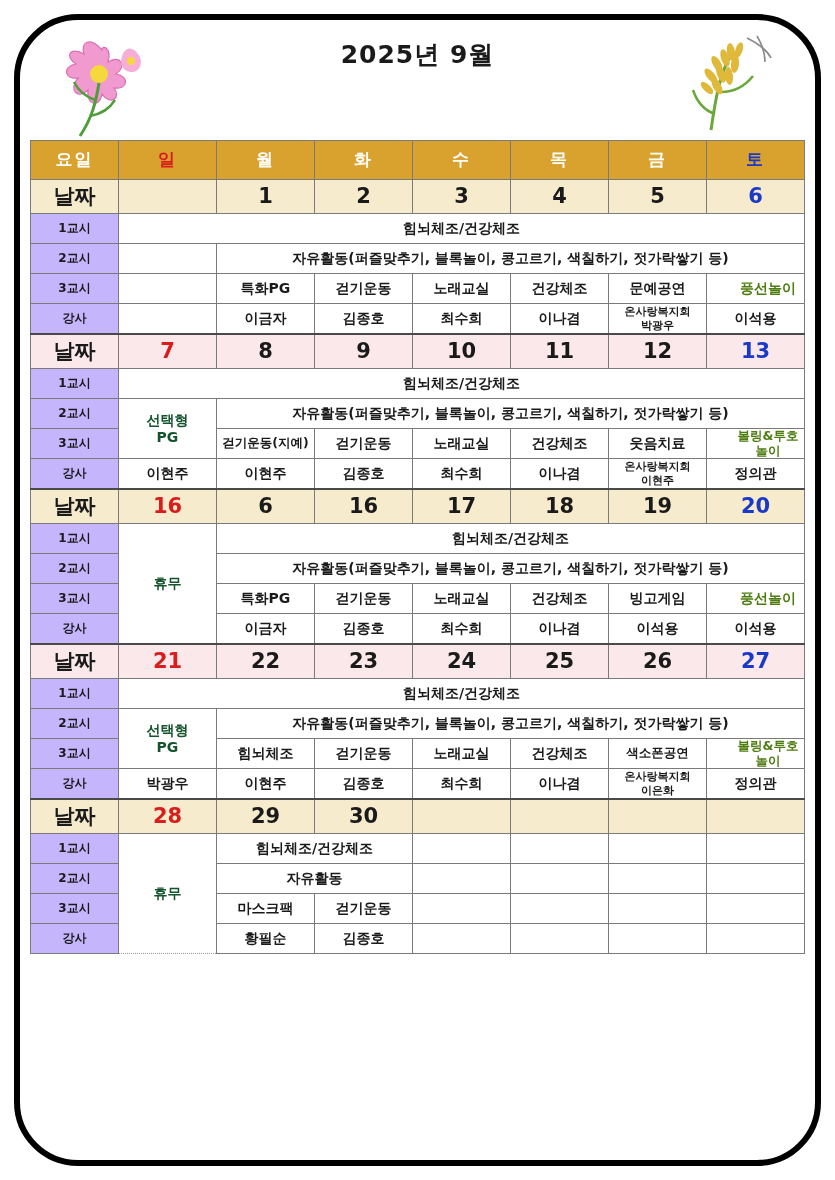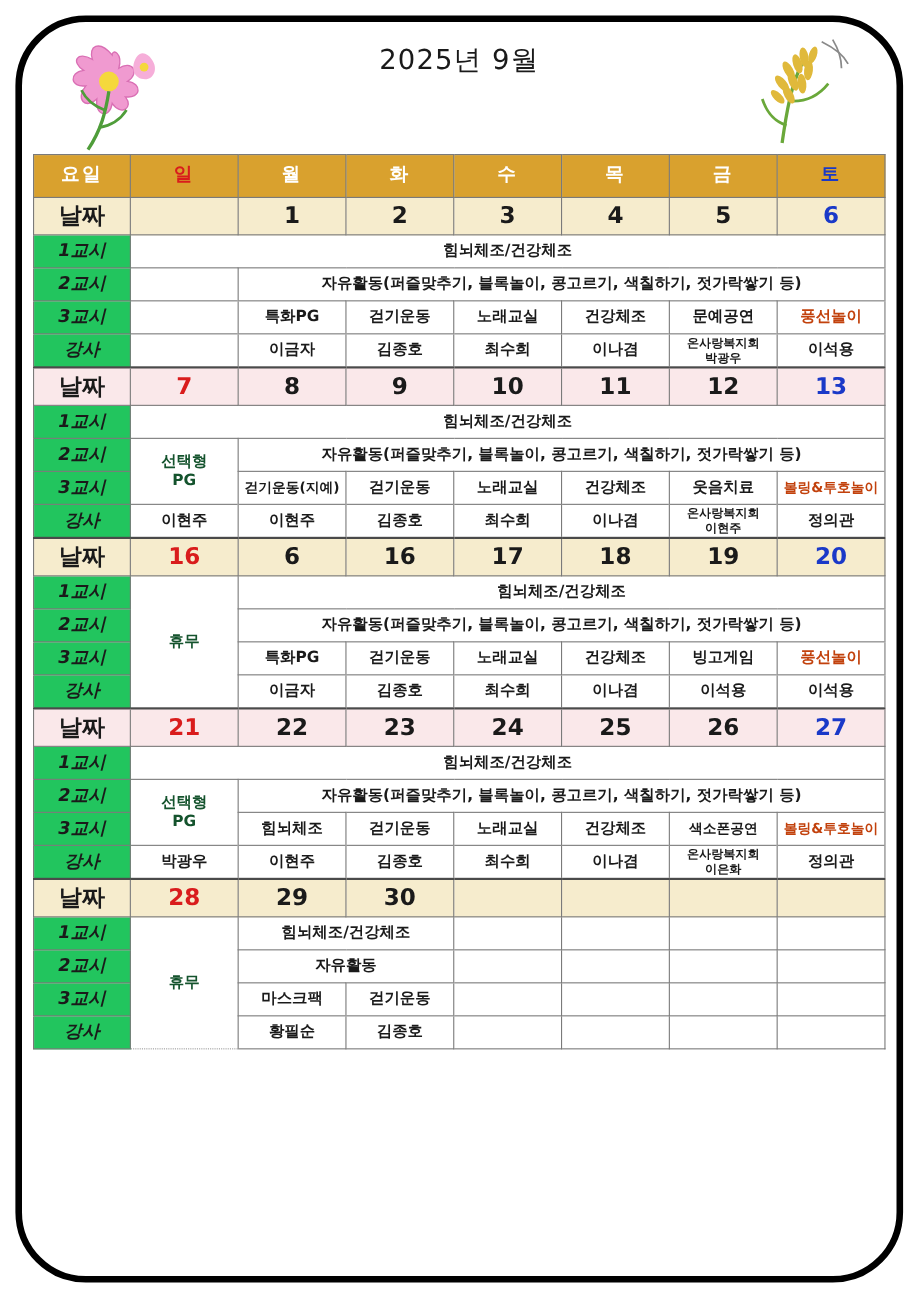--- a/index.html
+++ b/index.html
@@ -32,21 +32,21 @@
     position:relative;
     height:110px;
   }
   .title-wrap{
     position:absolute;
     left:0;right:0;top:8px;
     text-align:center;
   }
   .title-line1{
     font-size:25px;
-    font-weight:normal;
+    font-weight:bold;
     letter-spacing:1px;
     margin-bottom:12px;
   }
   .title-line2{
     font-size:27px;
     font-weight:bold;
     letter-spacing:1px;
   }
   
   .flower{
@@ -85,37 +85,36 @@
     height:38px;
     letter-spacing:2px;
   }
   .hdr .sun{color:#d91c1c;}
   .hdr .sat{color:#1a39c8;}
   .rowlabel{
     background:#f6eccd;
     font-size:15px;
   }
   .rowlabel.small{
-    background:#22c55e;
-    font-size:16px;
-    font-style:italic;
+    background:#c4b5fd;
+    font-size:12px;
   }
   .dateband td{
     background:#f6eccd;
     font-size:21px;
     height:33px;
   }
   .dateband.pink td{
     background:#fae8ea;
   }
   .dateband td.lbl{background:#f6eccd;}
   .dateband.pink td.lbl{background:#fae8ea;}
   .sun{color:#d91c1c;}
   .sat{color:#1a39c8;}
-  .blue{color:#c2410c;}
+  .blue{color:#4d7c0f;padding-left:25px;}
   .red{color:#14532d;}
   .dotted-b{border-bottom:1px dotted #9a9a9a;}
   .thick-t{border-top:2px solid #4a4a4a;}
   .sub{font-size:11px;display:block;line-height:1.25;}
   .cellwrap{display:block;padding:0 2px;}
   .tiny{font-size:12.5px;}
   .empty{background:#ffffff;}
 </style>
 </head>
 <body>

